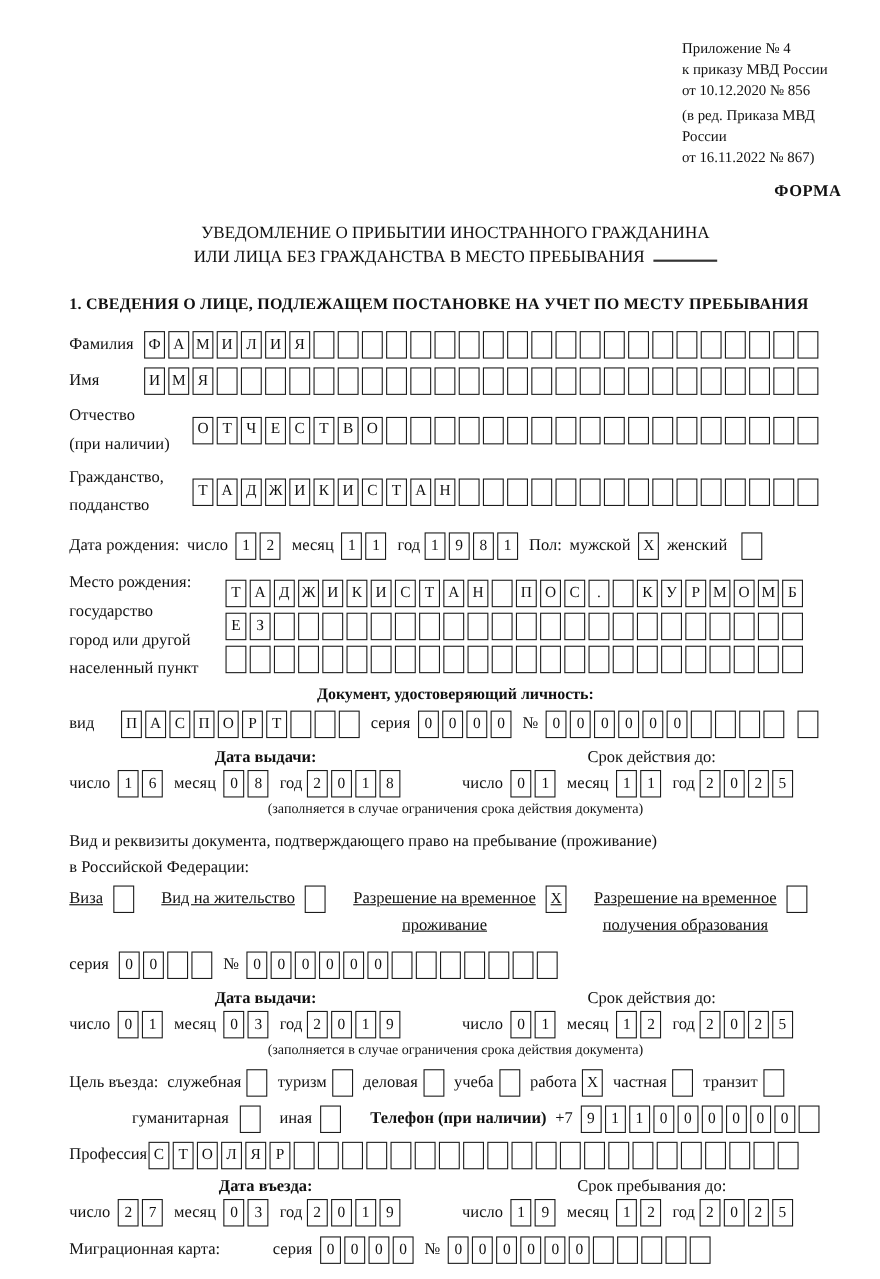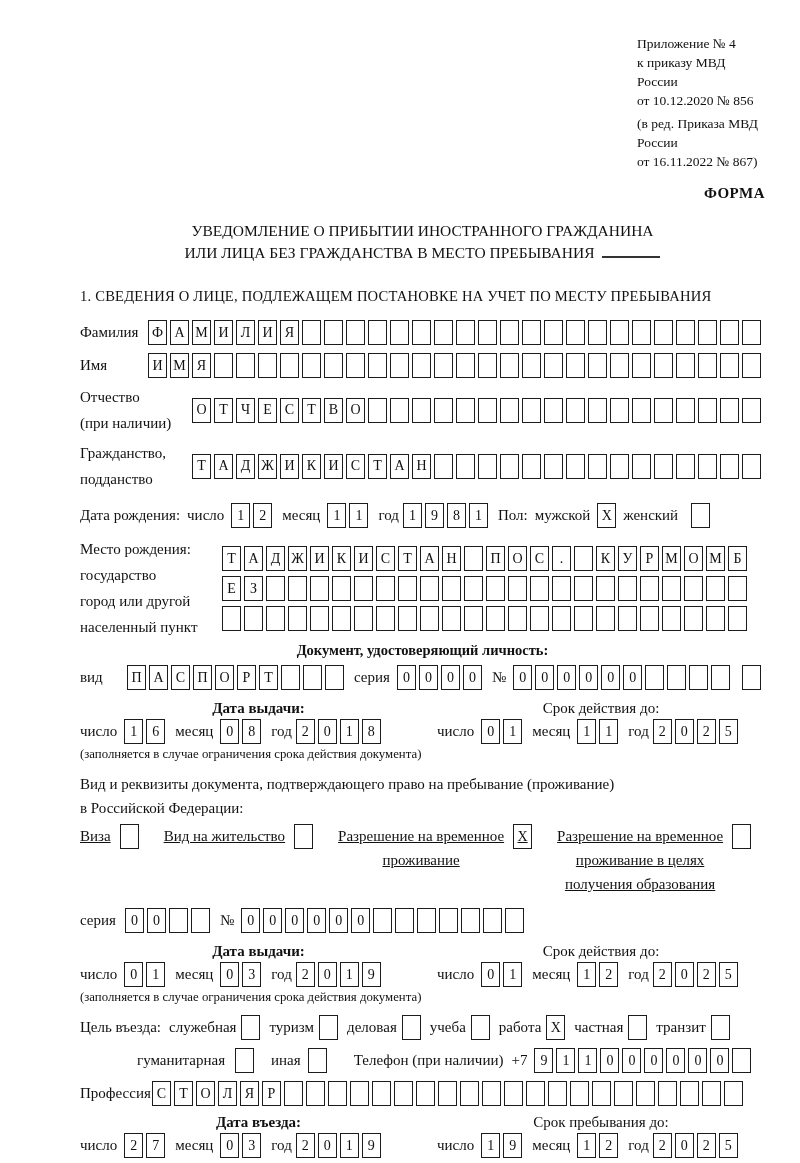--- a/index.html
+++ b/index.html
@@ -4,31 +4,31 @@
 <style>
   * { box-sizing: border-box; margin: 0; padding: 0; }
   html,body { background:#fff; }
   body {
     width: 800px; height: 1163px;
     color: #111;
     font-family: "Liberation Serif", "DejaVu Serif", serif;
     font-size: 15px;
     overflow: hidden;
   }
-  .page { width:800px; height:1163px; padding: 34px 35px 10px 80px; position:relative; }
+  .page { width:800px; height:1163px; padding: 34px 35px 10px 63px; position:relative; }
 
   
   .doc-header { margin-left: 557px; font-size: 13.5px; line-height: 19px; }
   .doc-header .note { margin-top: 4px; }
   .forma { text-align: right; font-weight: bold; font-size: 15px; margin-top: 14px; letter-spacing: .5px; }
 
   .title { text-align: center; font-weight: normal; font-size: 15.5px; line-height: 22px; margin-top: 18px; }
   .title .uline { display:inline-block; width:58px; border-bottom:2px solid #333; height:14px; margin-left:8px; }
 
-  .section-title { font-weight: normal; font-size: 14.6px; margin-top: 24px; letter-spacing: .2px; }
+  .section-title { font-weight: bold; font-size: 14.6px; margin-top: 24px; letter-spacing: .2px; }
 
   
   .row { display: flex; align-items: center; margin-top: 4px; min-height: 29px; white-space: nowrap; }
   .row.top { align-items: center; }
   .flabel { flex: none; }
   .w68  { width: 68px; }
   .w47  { width: 47px; }
   .w112 { width: 112px; line-height: 26px; }
   .w142 { width: 142px; line-height: 26px; }
   .w178 { width: 178px; }
@@ -48,36 +48,36 @@
 
   .center-bold { text-align: center; font-weight: bold; font-size: 14.5px; margin-top: 10px; }
 
   
   .drt { display: flex; margin-top: 8px; }
   .drt .lt { width: 357px; text-align: center; font-weight: bold; }
   .drt .rt { flex: 1; text-align: center; }
   .dr { display: flex; align-items: center; margin-top: 2px; white-space: nowrap; }
   .dr .left { width: 357px; display: flex; align-items: center; }
   .dr .right { display: flex; align-items: center; }
-  .footnote { font-size: 12.8px; text-align: left; margin-top: 3px; }
+  .footnote { font-size: 12.8px; text-align: center; margin-top: 3px; }
 
   .intro { margin-top: 10px; line-height: 24px; }
 
   
   .opts { display: flex; align-items: flex-start; margin-top: 4px; }
   .opt { display: flex; align-items: flex-start; flex: none; text-decoration: underline; }
   .opt .olbl { line-height: 25px; margin-right: 9px; }
   .opt .olbl.multi { text-align: center; line-height: 24px; }
   .opt + .opt { margin-left: 22px; }
 
   
   .purpose .dlbl { margin: 0 5px 0 6px; }
   .purpose .dlbl.first { margin-left: 8px; }
   .indent120 { margin-left: 57px; }
-  .phone-lbl { margin: 0 8px 0 24px; }
+  .phone-lbl { margin: 0 8px 0 24px; font-weight: bold; }
   .plus { margin-right: 7px; }
 </style>
 </head>
 <body>
 
 <div class="page">
 
   <div class="doc-header">
     <div>Приложение № 4</div>
     <div>к приказу МВД России</div>
@@ -462,21 +462,20 @@
         <div>Разрешение на временное</div>
         <div>проживание</div>
       </span>
       <span class="cells">
           <span class="cell">X</span>
         </span>
     </span>
     <span class="opt">
       <span class="olbl multi">
         <div>Разрешение на временное</div>
-        <div>проживание в целях</div>
         <div>получения образования</div>
       </span>
       <span class="cells">
           <span class="cell"></span>
         </span>
     </span>
   </div>
 
   <div class="row" style="margin-top:10px">
     <span class="flabel">серия</span>

